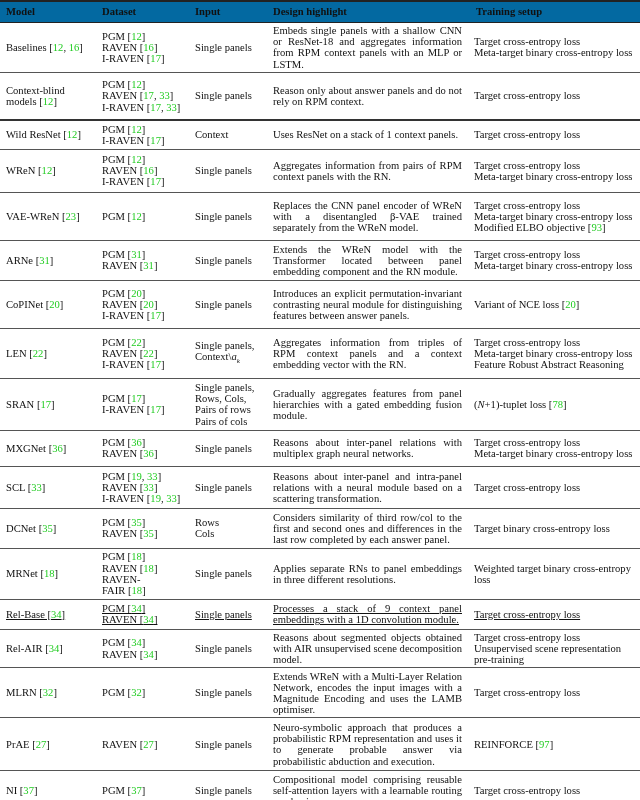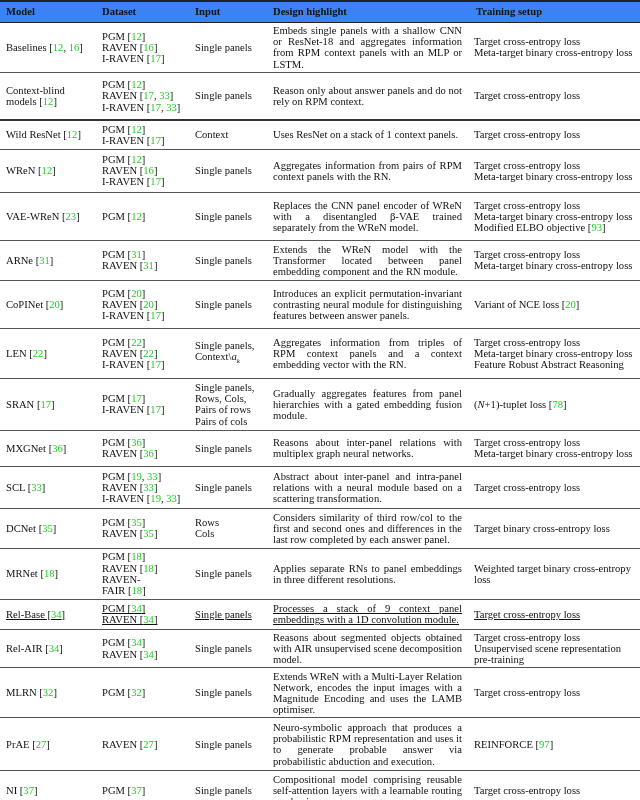--- a/index.html
+++ b/index.html
@@ -3,21 +3,21 @@
 <meta charset="utf-8">
 <style>
   html, body { margin:0; padding:0; background:#ffffff; }
   body { width:640px; height:800px; overflow:hidden; font-family:"Liberation Serif","DejaVu Serif",serif; color:#111; }
   table { border-collapse:collapse; width:640px; table-layout:fixed; font-size:10.6px; line-height:11.2px; }
   col.c-model { width:96px; }
   col.c-dataset { width:93px; }
   col.c-input { width:78px; }
   col.c-design { width:203px; }
   col.c-train { width:170px; }
-  thead tr { background:#3b82f6; border-top:2px solid #222; border-bottom:1px solid #222;border-radius:7px; }
+  thead tr { background:#0369a1; border-top:2px solid #222; border-bottom:1px solid #222;border-radius:7px; }
   th { text-align:left; font-weight:bold; padding:3px 4px 3px 6px; height:14px; }
   td { padding:2px 4px 2px 6px; vertical-align:middle; border-bottom:1px solid #555; }
   td.design { text-align:justify; padding-right:8px; }
   td.train { padding-left:4px; }
   tr.thick-top td { border-top:2.5px solid #333; }
   tr.last td { border-bottom:2px solid #222; }
   .ref { color:#22cc22; }
   .line { display:block; }
 </style>
 </head>
@@ -200,21 +200,21 @@
       <tr style="height: 42px;">
         <td class="model"><span class="">SCL [<span class="ref">33</span>]</span></td>
         <td class="dataset">
           <span class="line">PGM [<span class="ref">19</span>, <span class="ref">33</span>]</span>
           <span class="line">RAVEN [<span class="ref">33</span>]</span>
           <span class="line">I-RAVEN [<span class="ref">19</span>, <span class="ref">33</span>]</span>
         </td>
         <td class="input">
           <span class="line">Single panels</span>
         </td>
-        <td class="design"><span class="">Abstract about inter-panel and intra-panel relations with a neural module based on a scattering transformation.</span></td>
+        <td class="design"><span class="">Reasons about inter-panel and intra-panel relations with a neural module based on a scattering transformation.</span></td>
         <td class="train">
           <span class="line">Target cross-entropy loss</span>
         </td>
       </tr>
       <tr style="height: 40px;">
         <td class="model"><span class="">DCNet [<span class="ref">35</span>]</span></td>
         <td class="dataset">
           <span class="line">PGM [<span class="ref">35</span>]</span>
           <span class="line">RAVEN [<span class="ref">35</span>]</span>
         </td>

